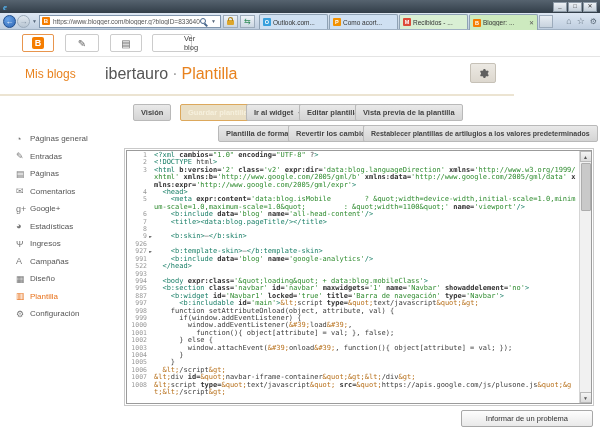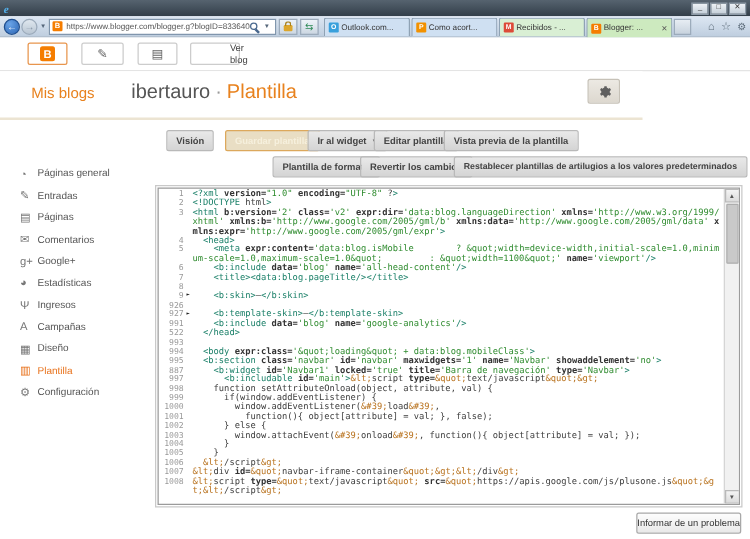--- a/index.html
+++ b/index.html
@@ -114,21 +114,21 @@
   .scrollbar { width:12px; flex:none; background:#f1f1f1; border-left:1px solid #d5d5d5;
     display:flex; flex-direction:column; align-items:center; }
   .sb-btn { width:12px; height:11px; background:linear-gradient(#f4f4f4,#dcdcdc);
     border:1px solid #b9b9b9; font-size:5px; color:#555; text-align:center; line-height:10px; }
   .sb-thumb { width:10px; height:48px; background:#c9c9c9; border:1px solid #adadad;
     border-radius:1px; margin-top:1px; }
   .sb-track { flex:1; }
 
   .report-btn { position:absolute; right:7px; top:410px; height:17px;
     background:linear-gradient(#fdfdfd,#e9e9e9); border:1px solid #a8a8a8; border-radius:2px;
-    font-size:7.5px; color:#333; display:flex; align-items:center; padding:0 0; }
+    font-size:7.5px; color:#333; display:flex; align-items:center; padding:0 24px; }
 </style>
 </head>
 <body>
 
 <div class="titlebar">
   <span class="ie-e">e</span>
   <span class="win-controls">
     <span class="winbtn">_</span>
     <span class="winbtn">□</span>
     <span class="winbtn">✕</span>
@@ -259,21 +259,21 @@
       <span class="lbl">Configuración</span>
     </div>
   </div>
 
 <div class="editor-wrap">
   <div class="editor">
     <div class="code-area">
         <div class="crow">
           <span class="ln">1</span>
           <span class="fold"></span>
-          <span class="ct"><span class="c-t">&lt;?xml</span> <span class="c-a">version=</span><span class="c-s">"1.0"</span> <span class="c-a">encoding=</span><span class="c-s">"UTF-8"</span> ?<span class="c-t">&gt;</span></span>
+          <span class="ct"><span class="c-t">&lt;?xml</span> <span class="c-a">cambios=</span><span class="c-s">"1.0"</span> <span class="c-a">encoding=</span><span class="c-s">"UTF-8"</span> ?<span class="c-t">&gt;</span></span>
         </div>
         <div class="crow">
           <span class="ln">2</span>
           <span class="fold"></span>
           <span class="ct"><span class="c-t">&lt;!DOCTYPE</span> html<span class="c-t">&gt;</span></span>
         </div>
         <div class="crow">
           <span class="ln">3</span>
           <span class="fold"></span>
           <span class="ct"><span class="c-t">&lt;html</span> <span class="c-a">b:version=</span><span class="c-s">'2'</span> <span class="c-a">class=</span><span class="c-s">'v2'</span> <span class="c-a">expr:dir=</span><span class="c-s">'data:blog.languageDirection'</span> <span class="c-a">xmlns=</span><span class="c-s">'http://www.w3.org/1999/xhtml'</span> <span class="c-a">xmlns:b=</span><span class="c-s">'http://www.google.com/2005/gml/b'</span> <span class="c-a">xmlns:data=</span><span class="c-s">'http://www.google.com/2005/gml/data'</span> <span class="c-a">xmlns:expr=</span><span class="c-s">'http://www.google.com/2005/gml/expr'</span><span class="c-t">&gt;</span></span>

